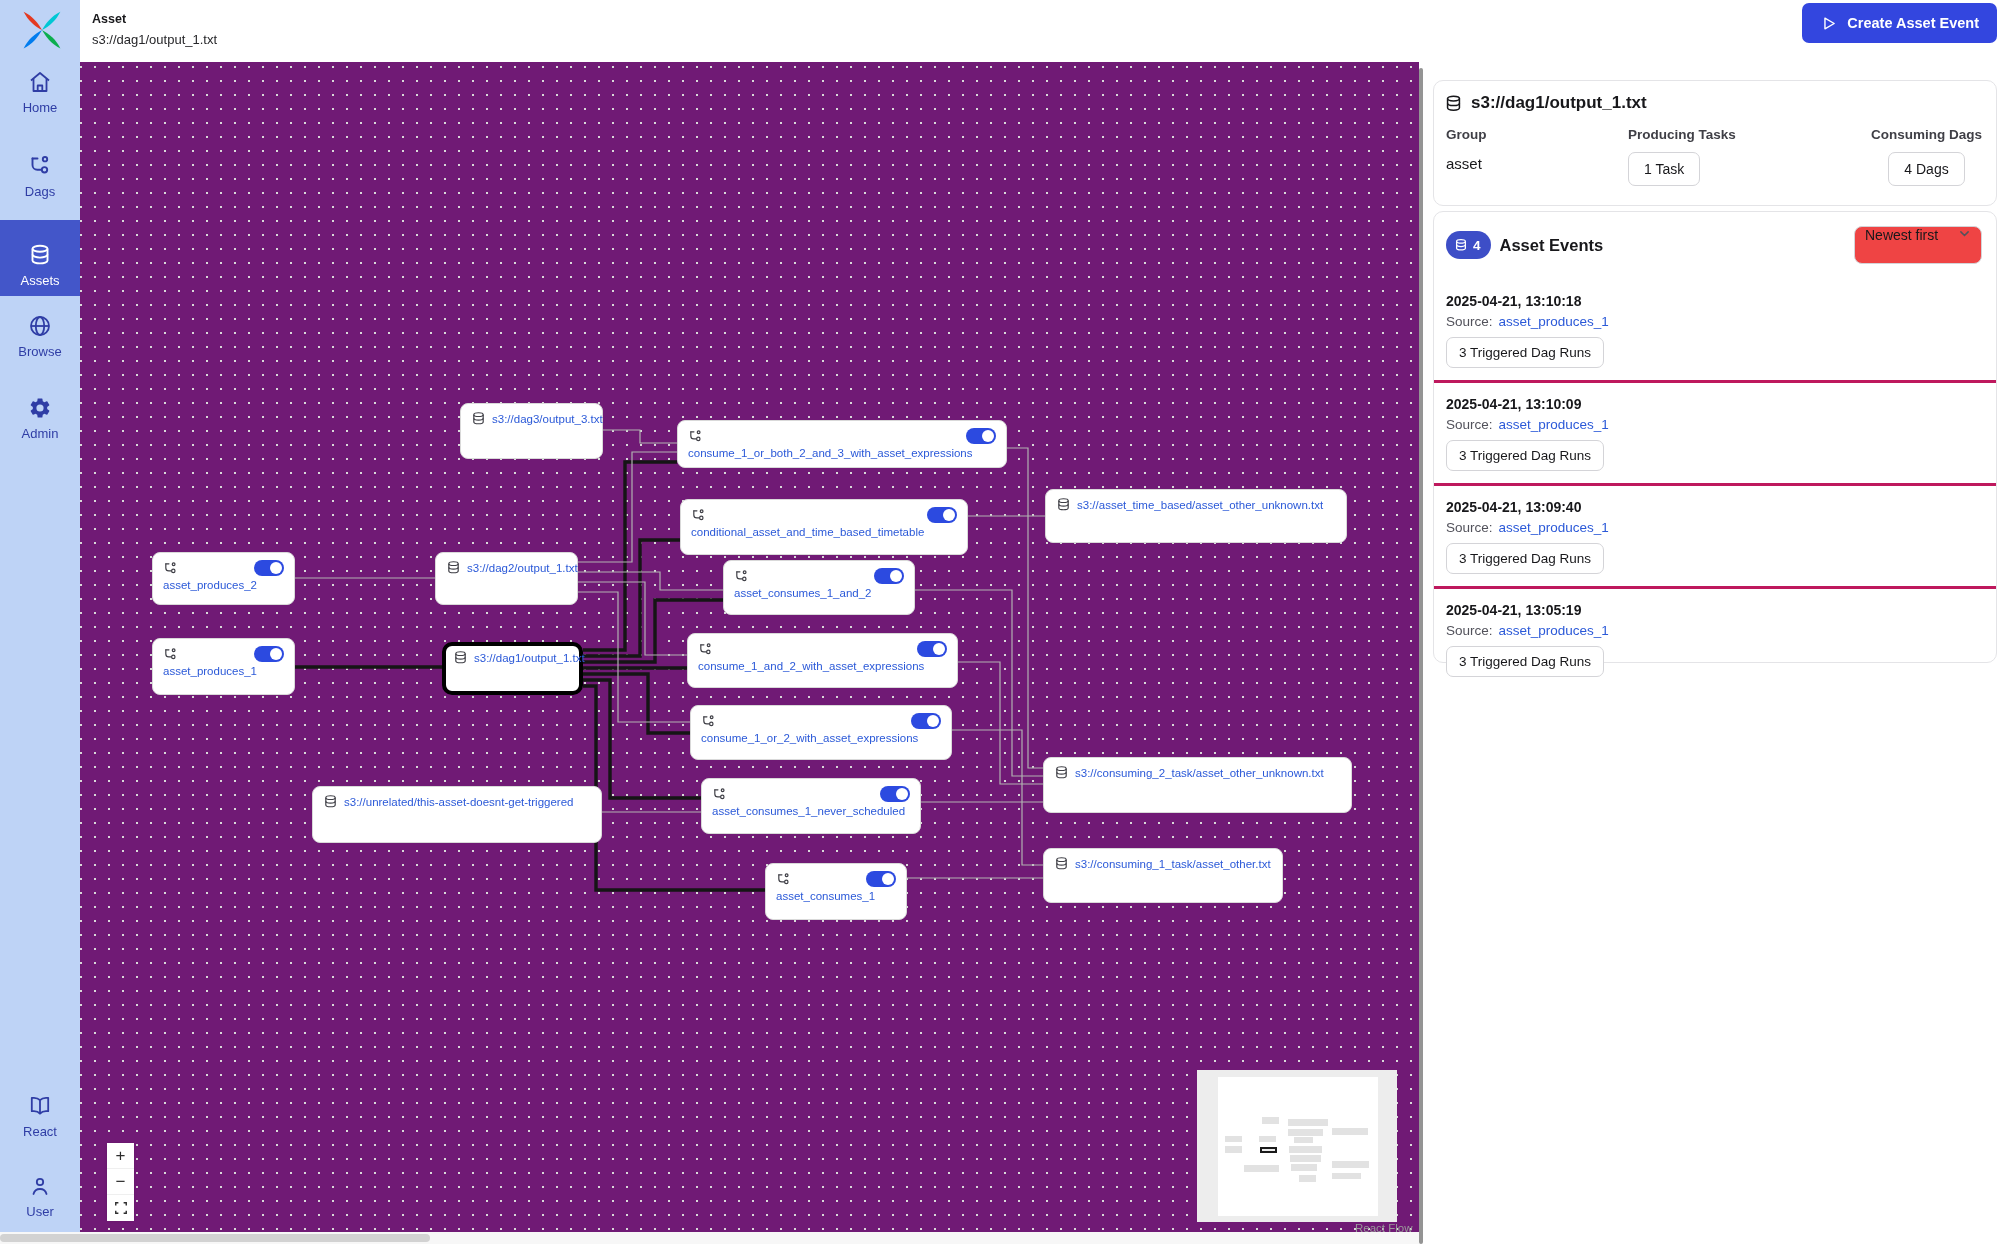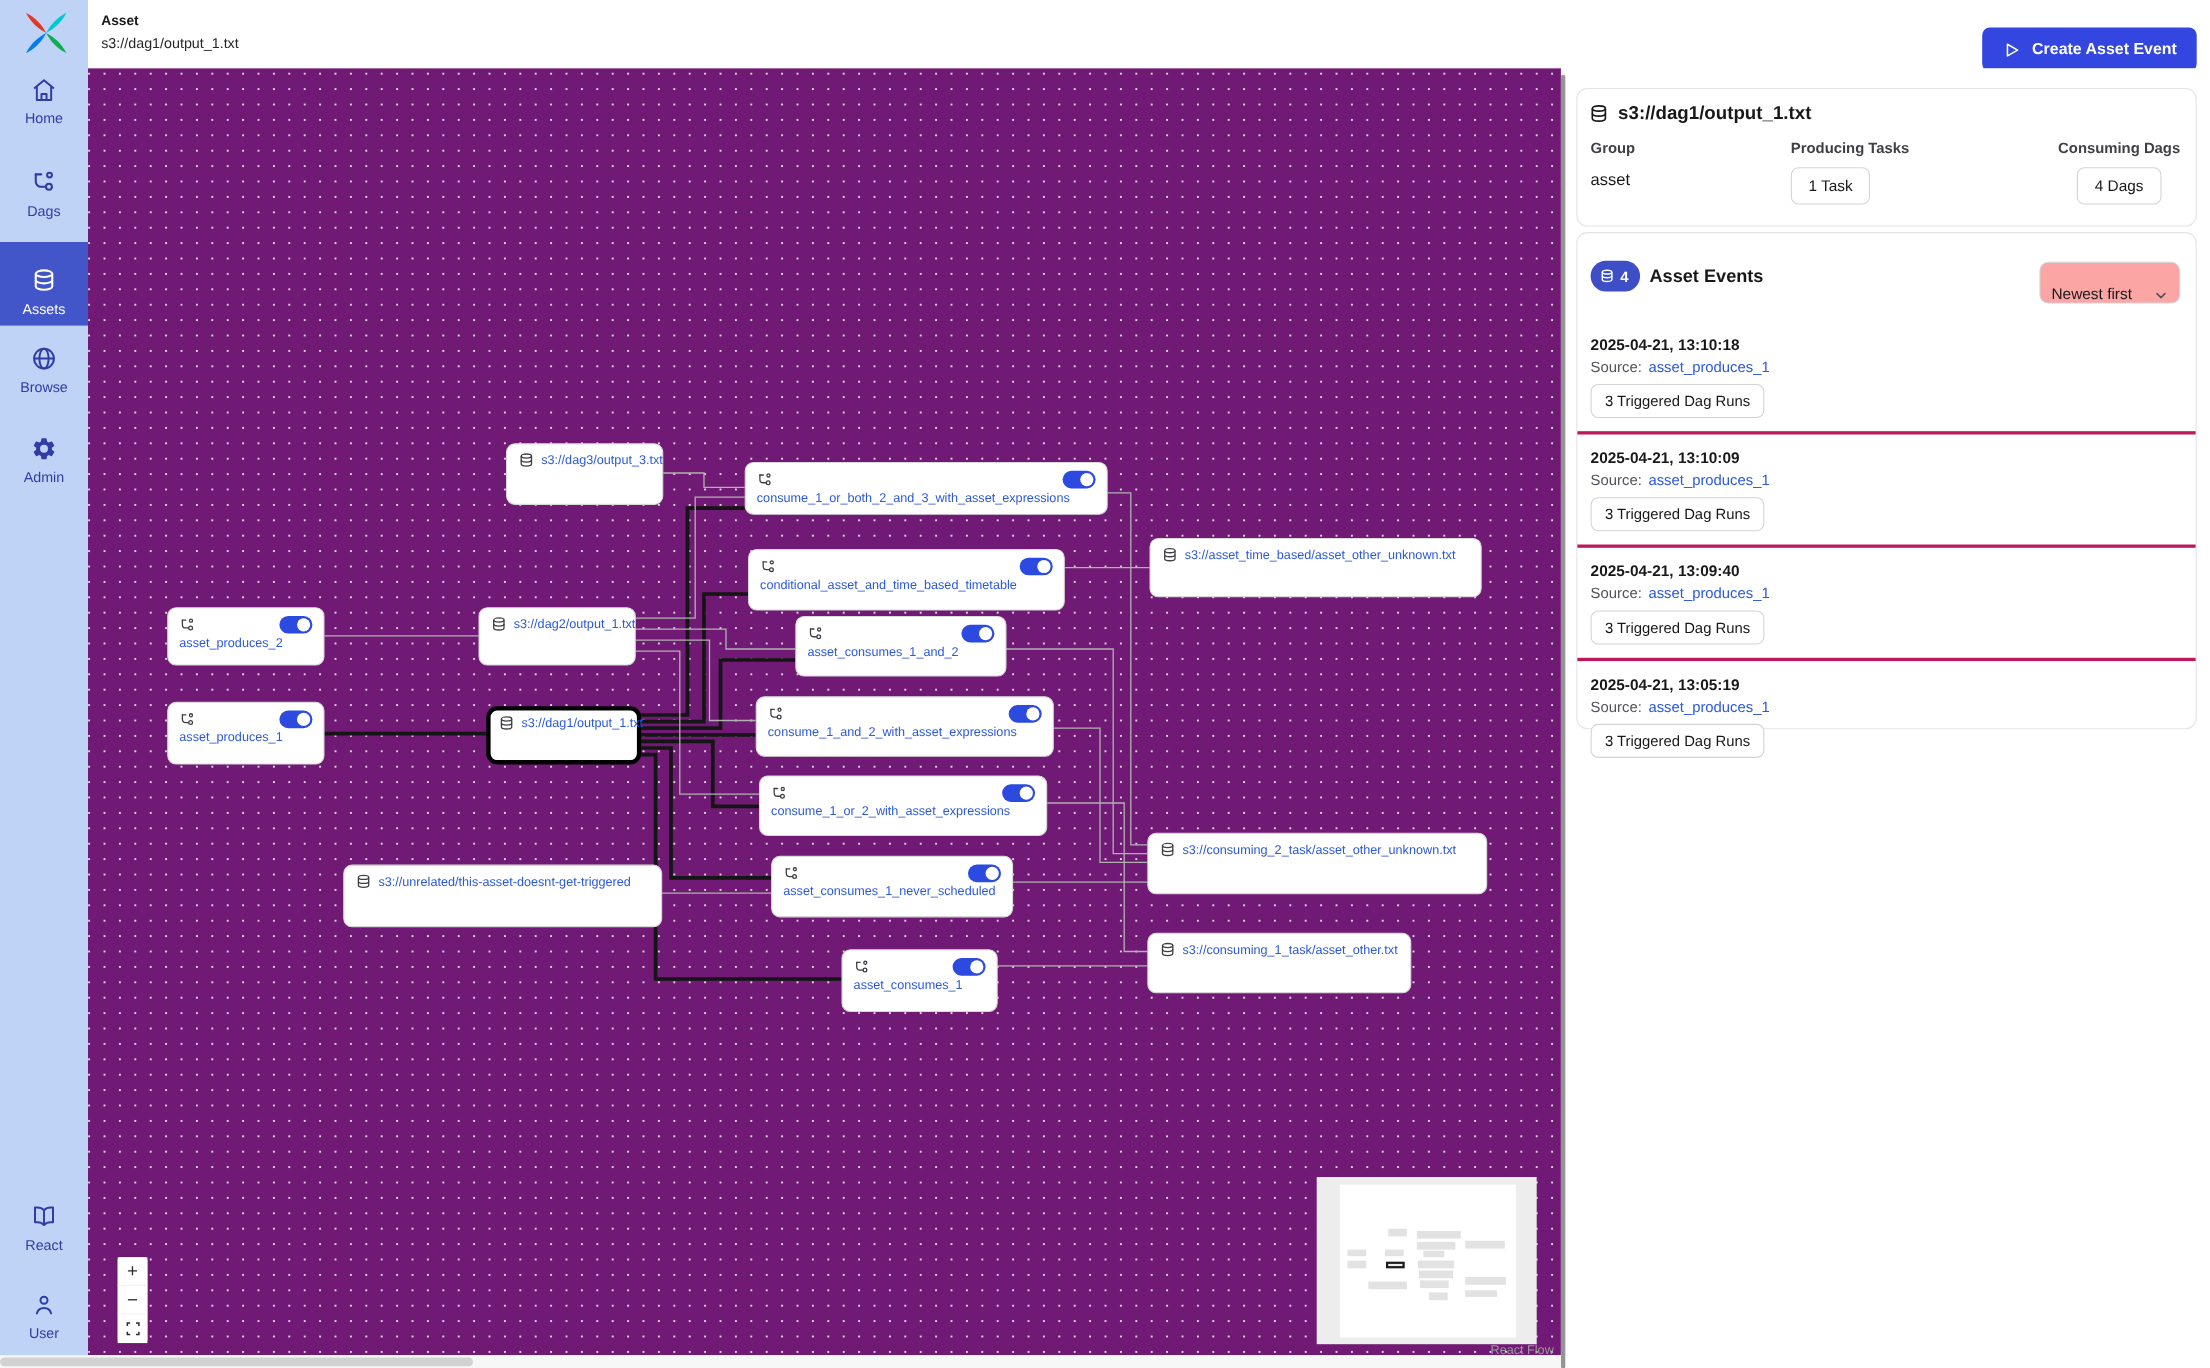--- a/index.html
+++ b/index.html
@@ -12,21 +12,21 @@
   .side-item { position:absolute; left:0; width:80px; display:flex; flex-direction:column; align-items:center;
     gap:6px; color:#2f3da5; cursor:pointer; padding-top:8px; }
   .side-item .icn { width:24px; height:24px; }
   .side-item .lbl { font-size:13px; }
   .side-item.active { background:#4356c9; color:#ffffff; height:76px; justify-content:center; padding-top:14px; }
 
   
   #header { position:absolute; left:80px; top:0; width:1929px; height:62px; background:#fff; z-index:20; }
   #hdr-eyebrow { position:absolute; left:12px; top:12px; font-size:12.5px; font-weight:700; color:#18181b; }
   #hdr-title { position:absolute; left:12px; top:32px; font-size:13px; color:#27272a; }
-  #create-btn { position:absolute; right:12px; top:25px; height:40px; padding:0 18px; display:flex; align-items:center;
+  #create-btn { position:absolute; right:12px; top:3px; height:40px; padding:0 18px; display:flex; align-items:center;
     gap:10px; background:#3346df; color:#fff; border:none; border-radius:7px; font-size:14.5px; font-weight:600;
     font-family:inherit; cursor:pointer; }
   #create-btn svg { width:17px; height:17px; }
 
   
   #canvas { position:absolute; left:80px; top:62px; width:1339px; height:1170px; overflow:hidden;
     background:#701a75; }
   #world { position:absolute; left:-80px; top:-62px; width:2009px; height:1244px;
     background-image:radial-gradient(#d9d9d9 1.2px, transparent 1.2px);
     background-size:14px 14px; background-position:4px 4px; }
@@ -85,21 +85,21 @@
     font-size:14px; color:#18181b; font-family:inherit; cursor:pointer; width:max-content; }
 
   #events-card { top:149px; height:452px; }
   #events-header { display:flex; align-items:center; padding:14px 14px 0 12px; }
   #events-badge { display:flex; align-items:center; gap:5px; background:#3d4ec7; color:#fff; border-radius:15px;
     height:28px; padding:0 10px 0 8px; }
   #events-badge .bicn { width:14px; height:14px; color:#fff; }
   #events-badge .bcount { font-size:13.5px; font-weight:700; }
   #events-title { font-size:16.5px; font-weight:700; margin-left:9px; }
   #events-sort { margin-left:auto; height:38px; min-width:128px; border:1px solid #d4d4d8; border-radius:8px;
-    background:#fca5a5; display:flex; align-items:flex-end; gap:14px; padding:0 10px; font-size:14px; color:#18181b; cursor:pointer;margin-top:12px; }
+    background:#ef4444; display:flex; align-items:flex-start; gap:14px; padding:0 10px; font-size:14px; color:#18181b; cursor:pointer; }
   #events-sort svg { width:13px; height:13px; color:#52525b; margin-left:auto; }
   #events-list { margin-top:16px; }
   .event-item { padding:12px 14px 12px 12px; border-top:3px solid #be185d; }
   .event-item:first-child { border-top:none; }
   .ev-ts { font-size:14px; font-weight:700; line-height:19px; }
   .ev-src { font-size:13.5px; line-height:19px; color:#52525b; margin-top:1px; }
   .ev-src a { color:#2b59d8; text-decoration:none; margin-left:6px; }
   .ev-runs { margin-top:6px; height:31px; padding:0 12px; background:#fff; border:1px solid #d4d4d8; border-radius:7px;
     font-size:13.5px; color:#18181b; font-family:inherit; cursor:pointer; }
 </style>

